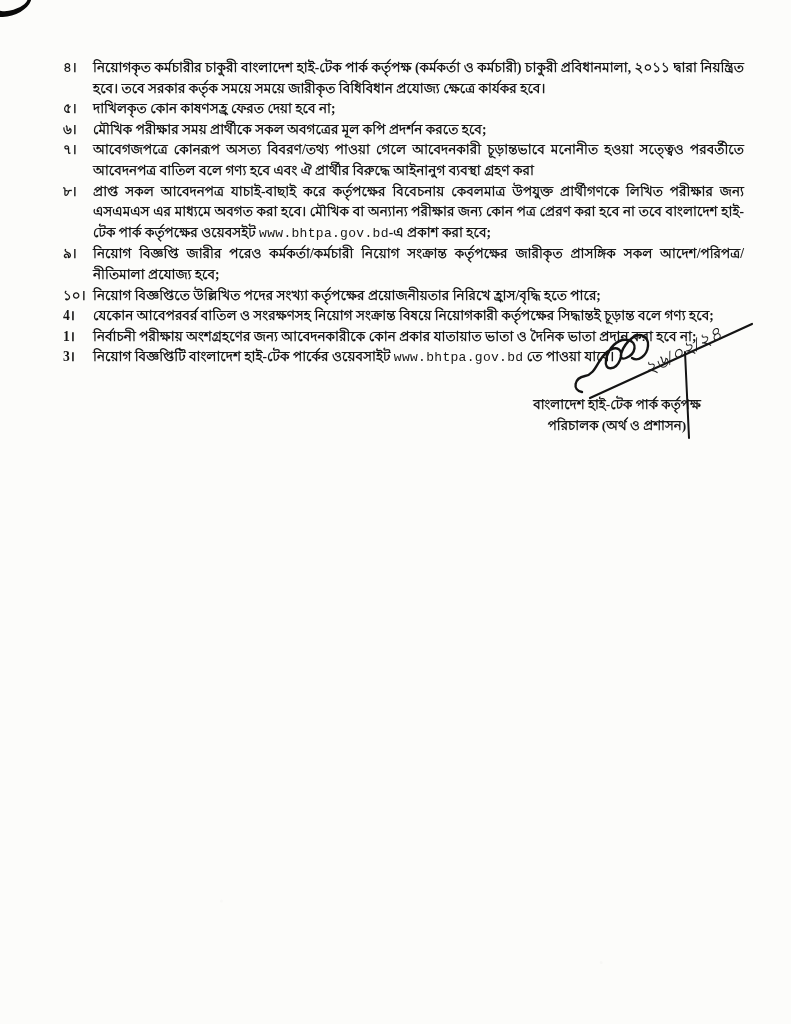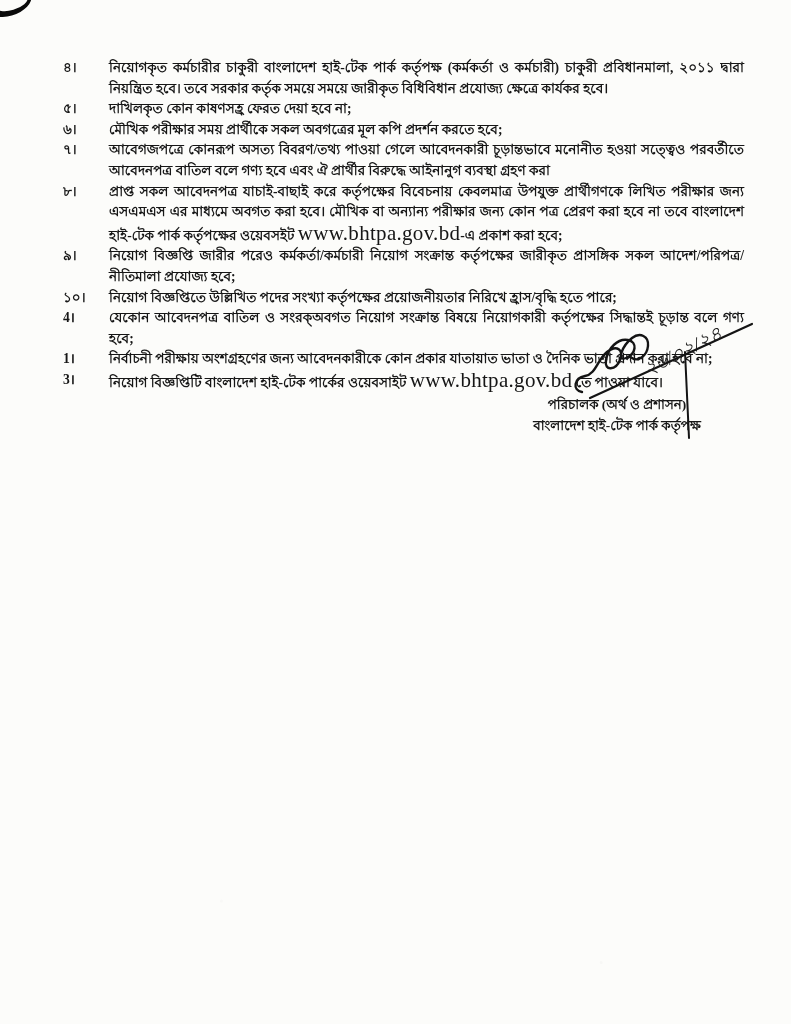--- a/index.html
+++ b/index.html
@@ -57,25 +57,24 @@
     line-height: 20.6px;
     font-weight: 600;
   }
   ol.terms li .num {
     flex: 0 0 30px;
     white-space: nowrap;
   }
   ol.terms li .txt {
     flex: 1;
     text-align: justify;
-    margin-left: 16px;
   }
   .url {
-    font-family: Liberation Serif, serif;
-    font-size: 21px;
+    font-family: Liberation Mono, monospace;
+    font-size: 13px;
     font-weight: 500;
     letter-spacing: 0.3px;
   }
   .url:empty { display: none; }
   
   .sign-wrap {
     position: absolute;
     left: 552px;
     top: 310px;
     width: 210px;
@@ -130,21 +129,21 @@
     <li>
       <span class="num">৯।</span>
       <span class="txt"><span>নিয়োগ বিজ্ঞপ্তি জারীর পরেও কর্মকর্তা/কর্মচারী নিয়োগ সংক্রান্ত কর্তৃপক্ষের জারীকৃত প্রাসঙ্গিক সকল আদেশ/পরিপত্র/নীতিমালা প্রযোজ্য হবে;</span><span></span></span>
     </li>
     <li>
       <span class="num">১০।</span>
       <span class="txt"><span>নিয়োগ বিজ্ঞপ্তিতে উল্লিখিত পদের সংখ্যা কর্তৃপক্ষের প্রয়োজনীয়তার নিরিখে হ্রাস/বৃদ্ধি হতে পারে;</span><span></span></span>
     </li>
     <li>
       <span class="num">4।</span>
-      <span class="txt"><span>যেকোন আবেদনপত্র বাতিল ও সংরক্অবগত নিয়োগ সংক্রান্ত বিষয়ে নিয়োগকারী কর্তৃপক্ষের সিদ্ধান্তই চূড়ান্ত বলে গণ্য হবে;</span><span></span></span>
+      <span class="txt"><span>যেকোন আবেপরবর্র বাতিল ও সংরক্ষণসহ নিয়োগ সংক্রান্ত বিষয়ে নিয়োগকারী কর্তৃপক্ষের সিদ্ধান্তই চূড়ান্ত বলে গণ্য হবে;</span><span></span></span>
     </li>
     <li>
       <span class="num">1।</span>
       <span class="txt"><span>নির্বাচনী পরীক্ষায় অংশগ্রহণের জন্য আবেদনকারীকে কোন প্রকার যাতায়াত ভাতা ও দৈনিক ভাতা প্রদান করা হবে না;</span><span></span></span>
     </li>
     <li>
       <span class="num">3।</span>
       <span class="txt"><span>নিয়োগ বিজ্ঞপ্তিটি বাংলাদেশ হাই-টেক পার্কের ওয়েবসাইট </span><span class="url">www.bhtpa.gov.bd</span><span> তে পাওয়া যাবে।</span></span>
     </li>
   </ol>
@@ -156,17 +155,17 @@
 
       <path d="M38 88 L200 14" fill="none" stroke="#141414" stroke-width="2.2" stroke-linecap="round"></path>
 
       <path d="M133 42 L137 128" fill="none" stroke="#141414" stroke-width="2" stroke-linecap="round"></path>
 
       <text class="sig-date" x="96" y="66" transform="rotate(-27 96 66)">২৬/০২/২৪</text>
     </svg>
   </div>
 
   <div class="designation">
+    <div>বাংলাদেশ হাই-টেক পার্ক কর্তৃপক্ষ</div>
     <div>পরিচালক (অর্থ ও প্রশাসন)</div>
-    <div>বাংলাদেশ হাই-টেক পার্ক কর্তৃপক্ষ</div>
   </div>
 
 </div>
 
 </body></html>

